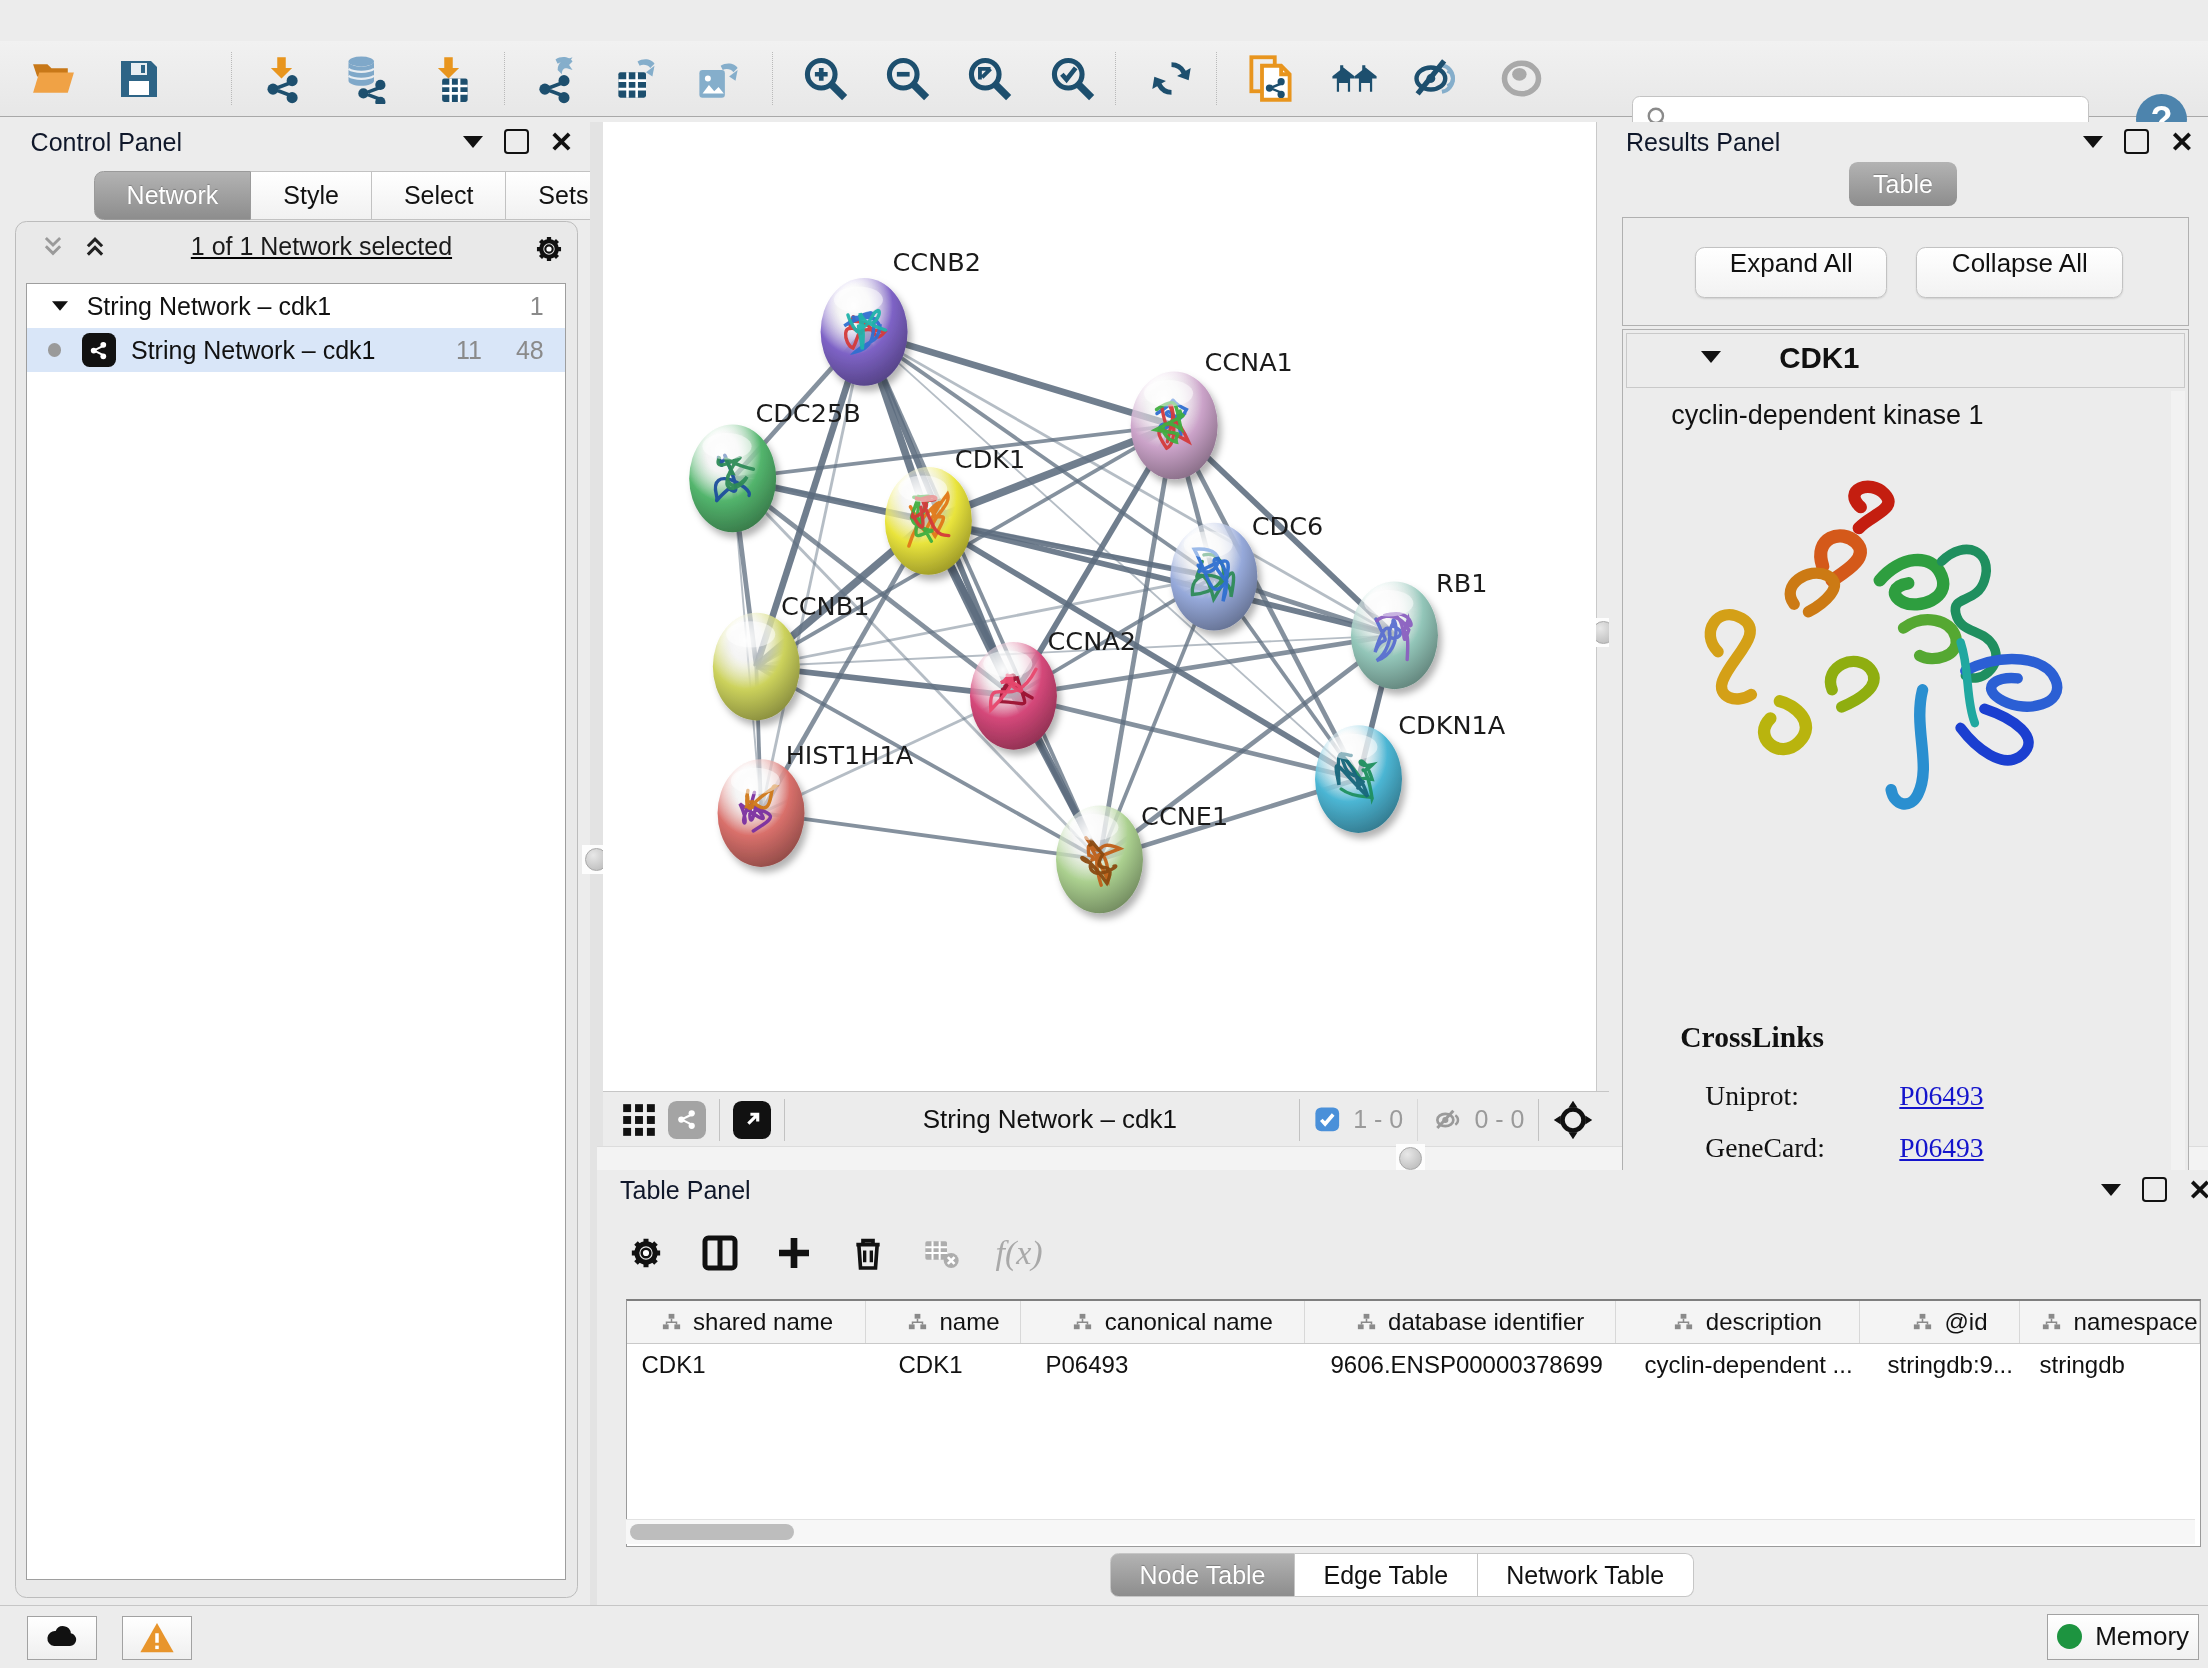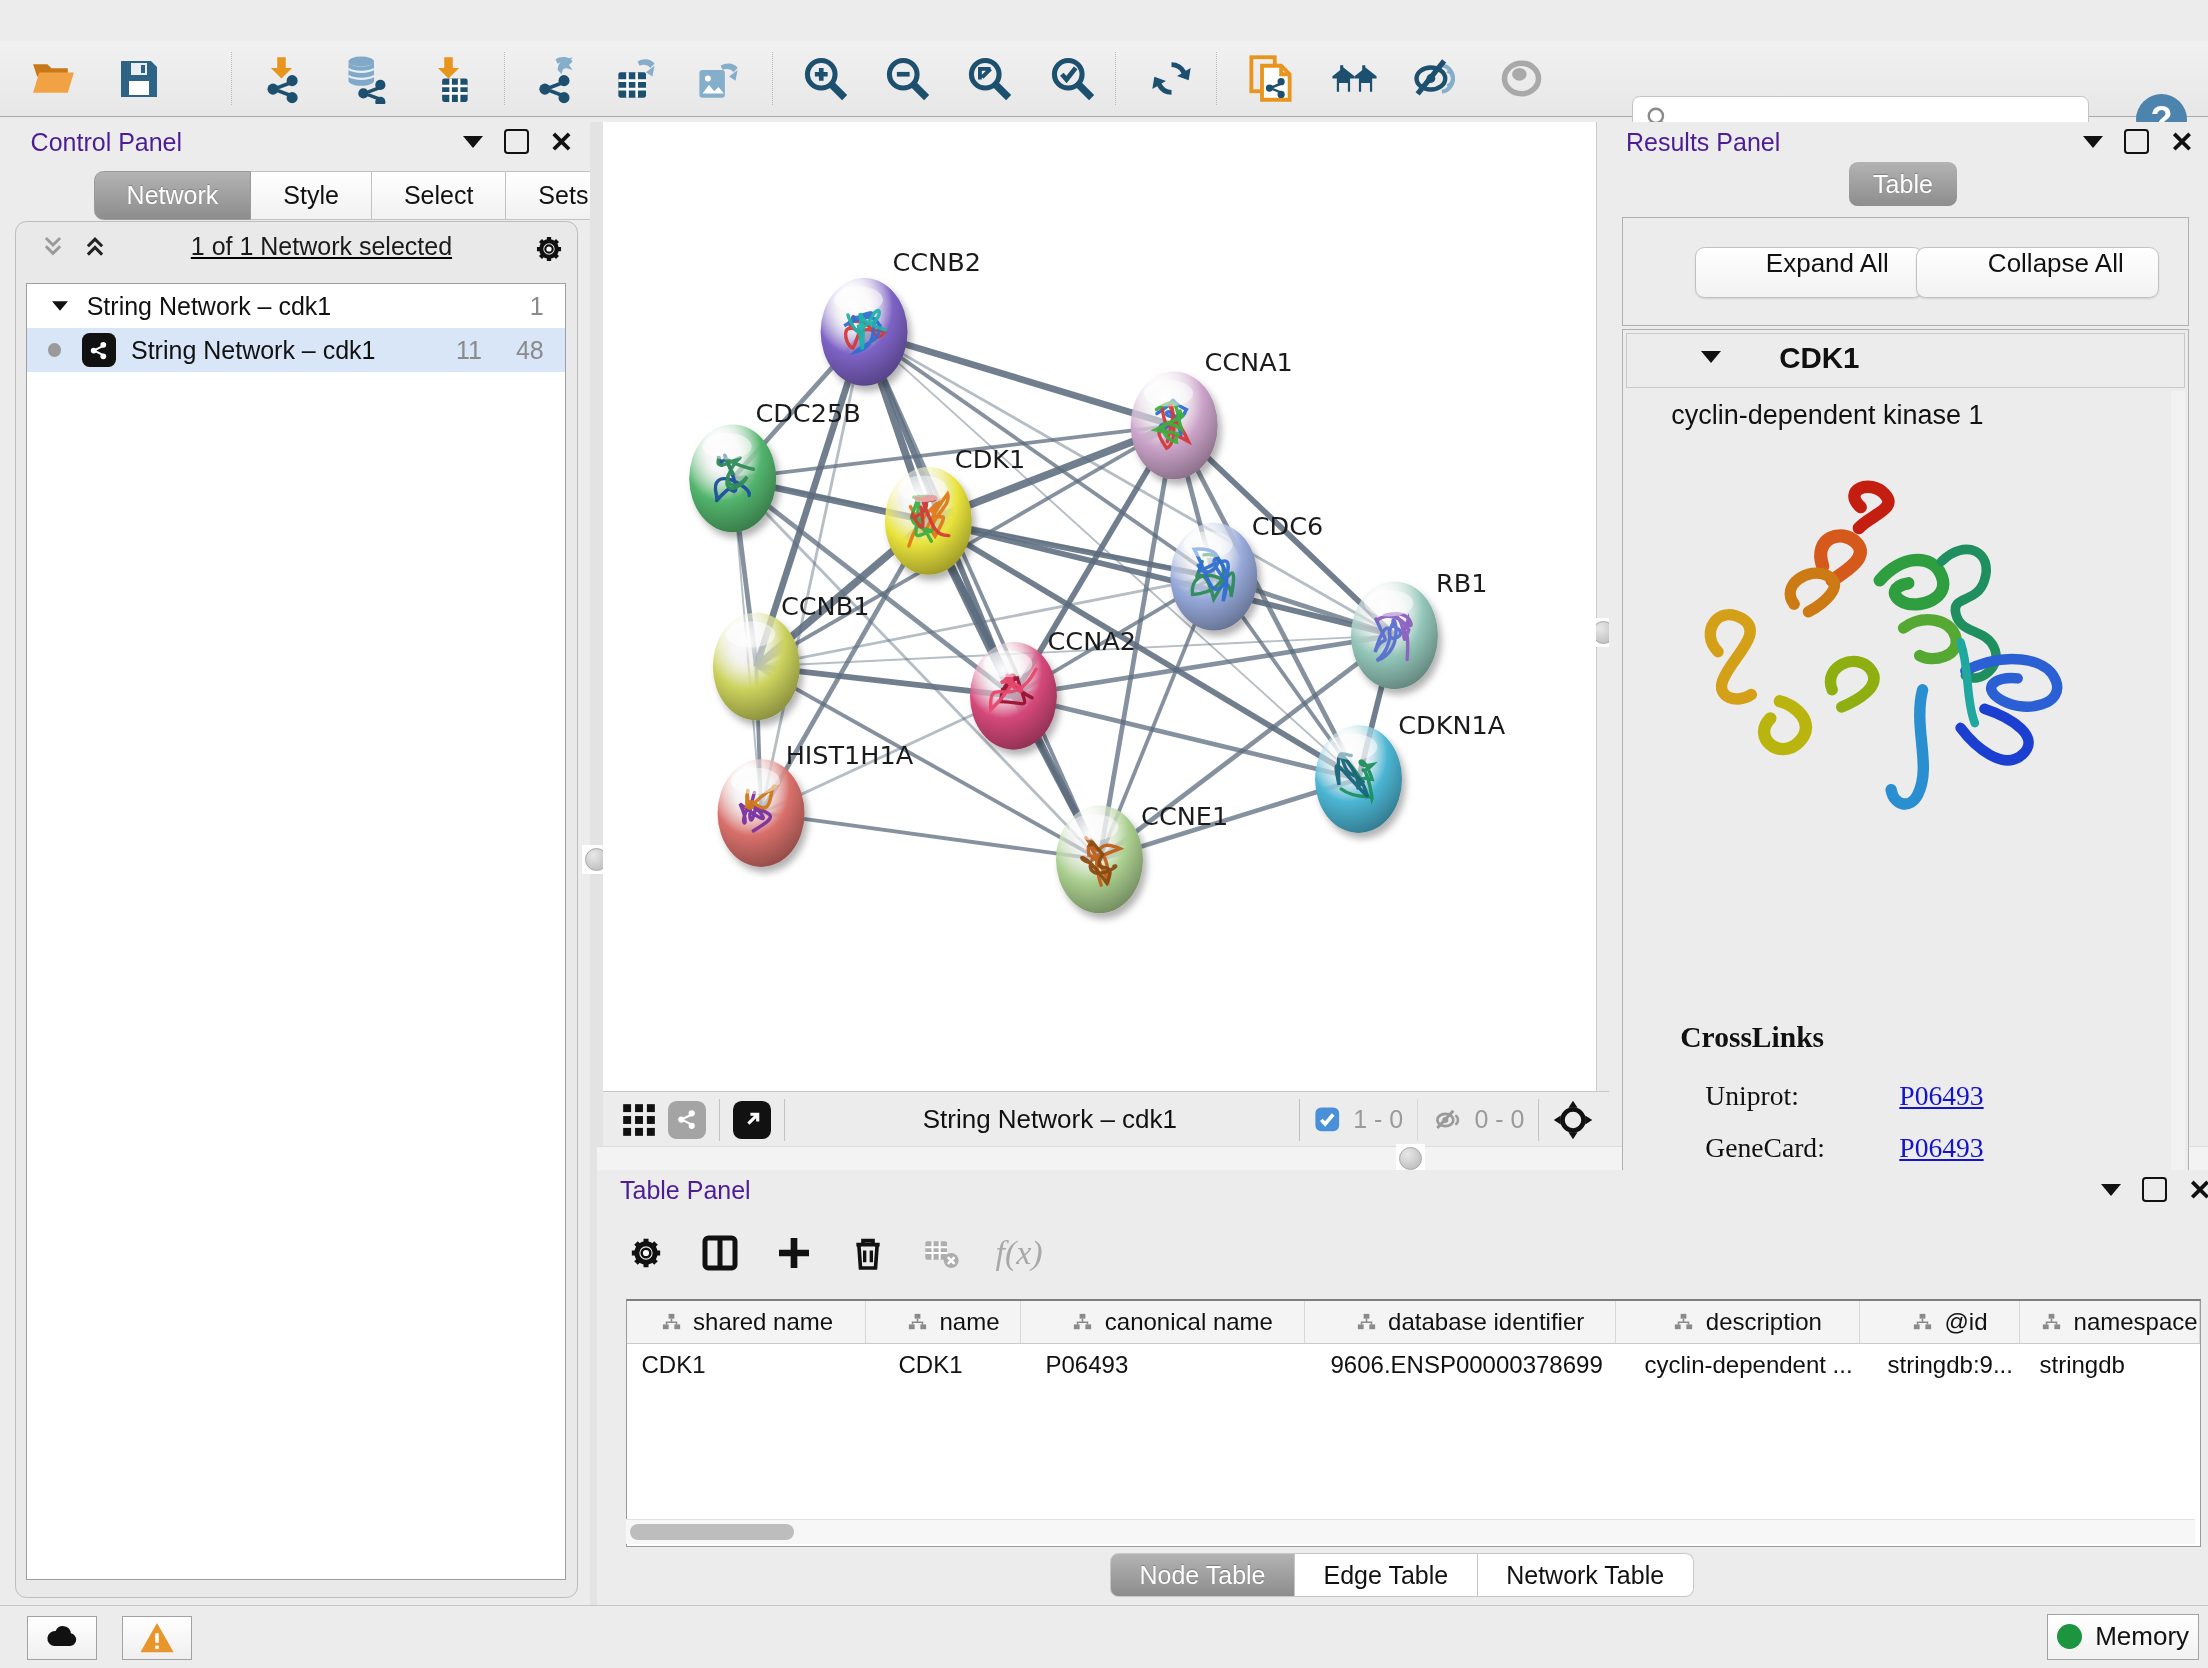--- a/index.html
+++ b/index.html
@@ -11,21 +11,21 @@
   .title-text{position:absolute;top:6.7px;left:0;width:100%;text-align:center;font-size:27px;color:#4a4a4a;}
   
   .toolbar{left:0;top:41px;width:2208px;height:75px;background:linear-gradient(#f1f1f1,#e7e7e7);border-bottom:1px solid #a8a8a8;}
   .tbi{position:absolute;top:13.3px;width:53px;height:49px;display:flex;align-items:center;justify-content:center;cursor:pointer;}
   .tbsep{position:absolute;top:11.4px;width:0;height:53px;border-left:1.9px dotted #b9b9b9;}
   .searchbox{position:absolute;left:1632px;top:55px;width:457px;height:44px;background:#fff;border:1.9px solid #c3c3c3;border-radius:7.6px;display:flex;align-items:center;padding-left:11.4px;box-sizing:border-box;}
   .searchbox input{border:none;outline:none;font-size:23px;flex:1;background:transparent;font-family:"Liberation Sans",sans-serif;}
   .helpbtn{position:absolute;left:2136px;top:53px;width:51px;height:51px;border-radius:50%;background:#4d84ad;color:#fff;font-size:36px;font-weight:bold;text-align:center;line-height:51px;cursor:pointer;}
   
   .cpanel{left:7.6px;top:122px;width:582px;height:1478px;background:#ececec;}
-  .panel-h{font-size:25px;color:#4c1d95;}
+  .panel-h{font-size:25px;color:#0f172a;}
   .ph-icons{position:absolute;top:5.7px;display:flex;gap:21px;align-items:center;}
   .tabs{position:absolute;display:flex;}
   .tab{height:47px;line-height:47px;text-align:center;font-size:25px;background:linear-gradient(#ffffff,#f1f1f1);border:1px solid #c2c2c2;border-left:none;color:#111;padding:0 32px;cursor:pointer;}
   .tab:first-child{border-left:1px solid #c2c2c2;border-radius:9.5px 0 0 0;}
   .tab:last-child{border-radius:0 9.5px 9.5px 0;}
   .tab.sel{background:linear-gradient(#b3b3b3,#8d8d8d);color:#fff;text-shadow:0 -1px 1px rgba(0,0,0,.25);border-color:#9a9a9a;border-radius:9.5px 0 0 9.5px;margin-left:25px;}
   .cp-inner{position:absolute;left:7.6px;top:99px;width:561px;height:1375px;background:#e9e9e9;border:1.9px solid #bcbcbc;border-radius:11.4px;}
   .cp-status{position:absolute;left:6px;top:9.5px;width:100%;height:46px;display:flex;align-items:flex-start;text-decoration:underline;}
   .cp-status .txt{flex:1;text-align:center;font-size:25px;color:#1a1a1a;}
   .cp-list{position:absolute;left:9.5px;top:61px;width:538px;height:1295px;background:#fff;border:1.9px solid #9e9e9e;}
@@ -44,21 +44,21 @@
   .nb-sep{width:0;height:42px;border-left:1px solid #c2c2c2;margin:0 13.3px;}
   .nb-title{font-size:26px;color:#111;}
   .nb-gray{font-size:25px;color:#9a9a9a;}
   .blackbtn{width:38px;height:38px;background:#111;border-radius:8.6px;display:flex;align-items:center;justify-content:center;}
   .graybtn{width:38px;height:38px;background:#a4a4a4;border-radius:8.6px;display:flex;align-items:center;justify-content:center;margin-left:9.5px;}
   .hsplit{left:597px;top:1146px;width:1611px;height:24px;background:#f3f3f3;border-top:1px solid #dcdcdc;border-bottom:1px solid #d4d4d4;}
   
   .rpanel{left:1609px;top:122px;width:599px;height:1024px;background:#ececec;}
   .rtab{position:absolute;left:240px;top:40px;width:108px;height:44px;background:linear-gradient(#b3b3b3,#8d8d8d);border-radius:8.6px;color:#fff;font-size:25px;text-align:center;line-height:44px;text-shadow:0 -1px 1px rgba(0,0,0,.25);cursor:pointer;}
   .rbox1{position:absolute;left:13.3px;top:95px;width:565px;height:107px;background:#ececec;border:1.9px solid #b0b0b0;}
-  .rbtn{position:absolute;top:28.5px;height:49px;background:linear-gradient(#ffffff,#f2f2f2);border:1px solid #c2c2c2;border-radius:9.5px;font-size:26px;text-align:center;cursor:pointer;box-shadow:0 1px 1.9px rgba(0,0,0,.12);color:#111;padding-left:36px;}
+  .rbtn{position:absolute;top:28.5px;height:49px;background:linear-gradient(#ffffff,#f2f2f2);border:1px solid #c2c2c2;border-radius:9.5px;font-size:26px;text-align:center;cursor:pointer;box-shadow:0 1px 1.9px rgba(0,0,0,.12);color:#111;}
   .rbox2{position:absolute;left:13.3px;top:207px;width:565px;height:905px;background:#ececec;border:1.9px solid #b0b0b0;}
   .rgene-row{position:absolute;left:2.9px;top:2.9px;width:557px;height:53px;border:1px solid #c9c9c9;background:#ececec;}
   .rgene{position:absolute;left:152px;top:7.6px;font-size:29.5px;font-weight:bold;color:#111;}
   .rdesc{position:absolute;left:48px;top:70px;font-size:27px;color:#111;}
   .rserif{font-family:"Liberation Serif",serif;color:#111;}
   .xl-title{position:absolute;left:57px;top:691px;font-size:29.5px;font-weight:bold;}
   .xl-rows{position:absolute;left:82px;top:740px;width:457px;}
   .xl-row{display:flex;height:52px;align-items:center;font-size:27.6px;}
   .xl-row .lab{width:194px;}
   .xl-row a{color:#1414cc;text-decoration:underline;cursor:pointer;}

